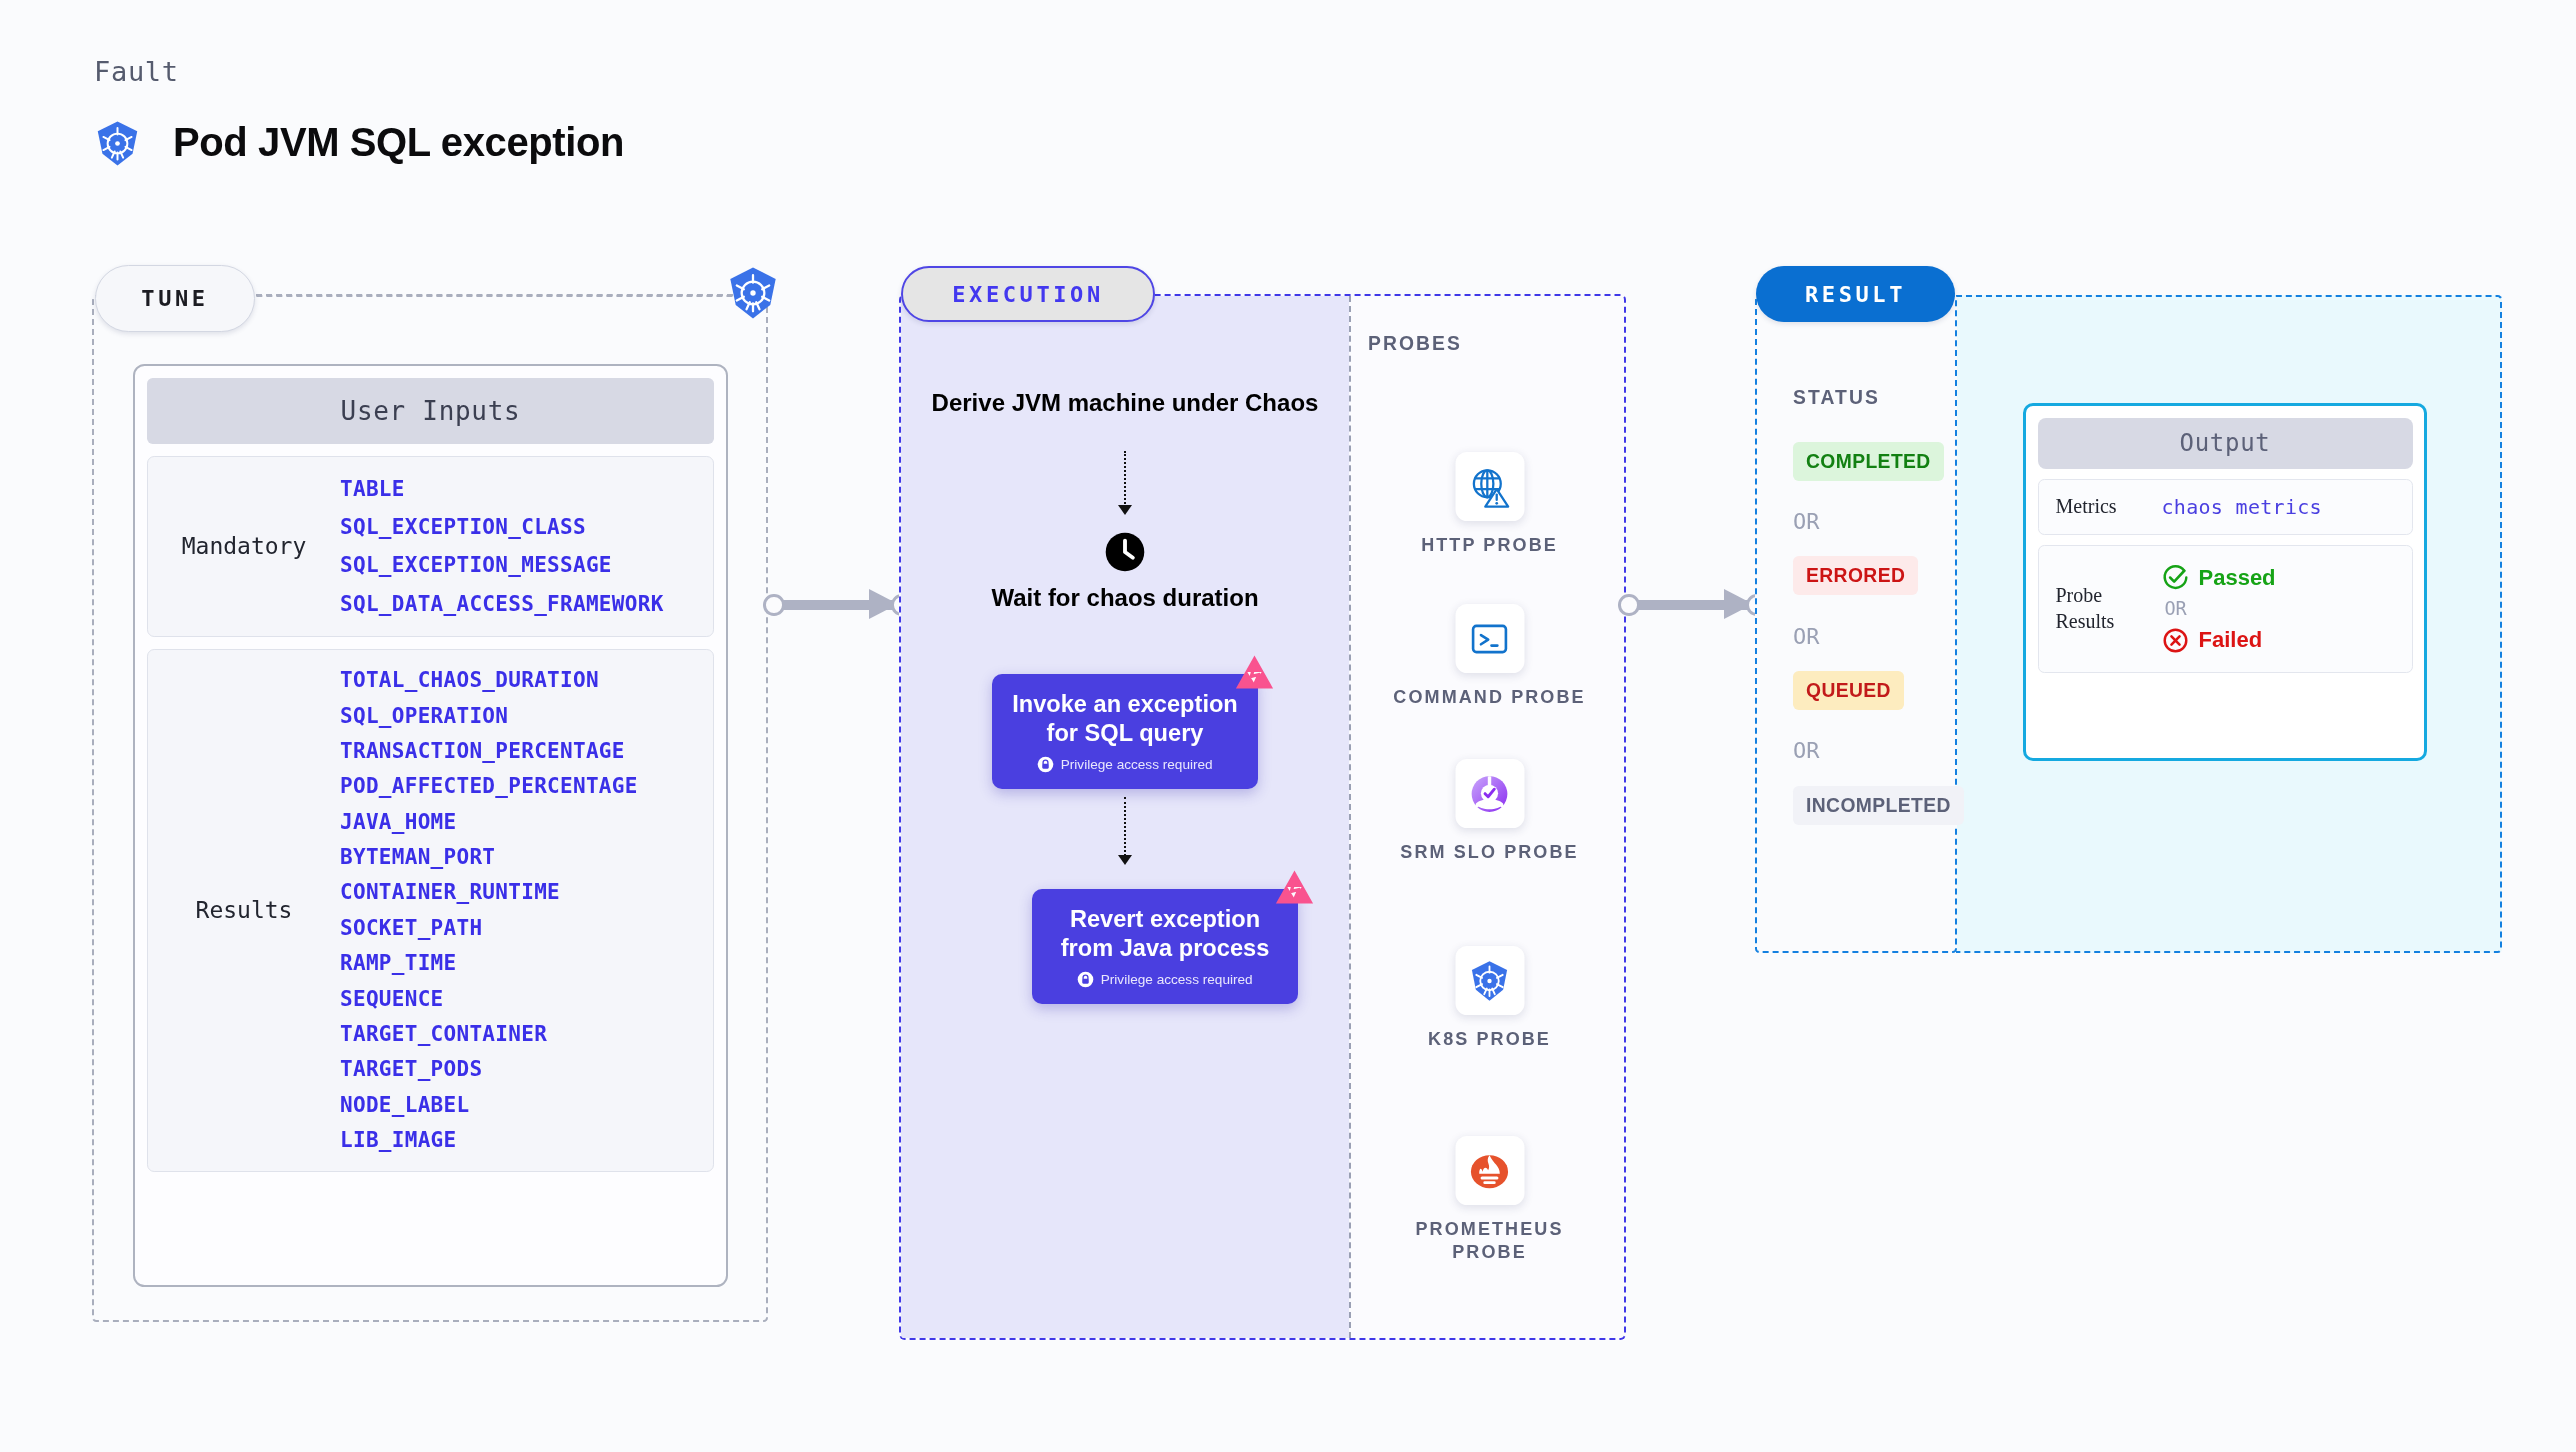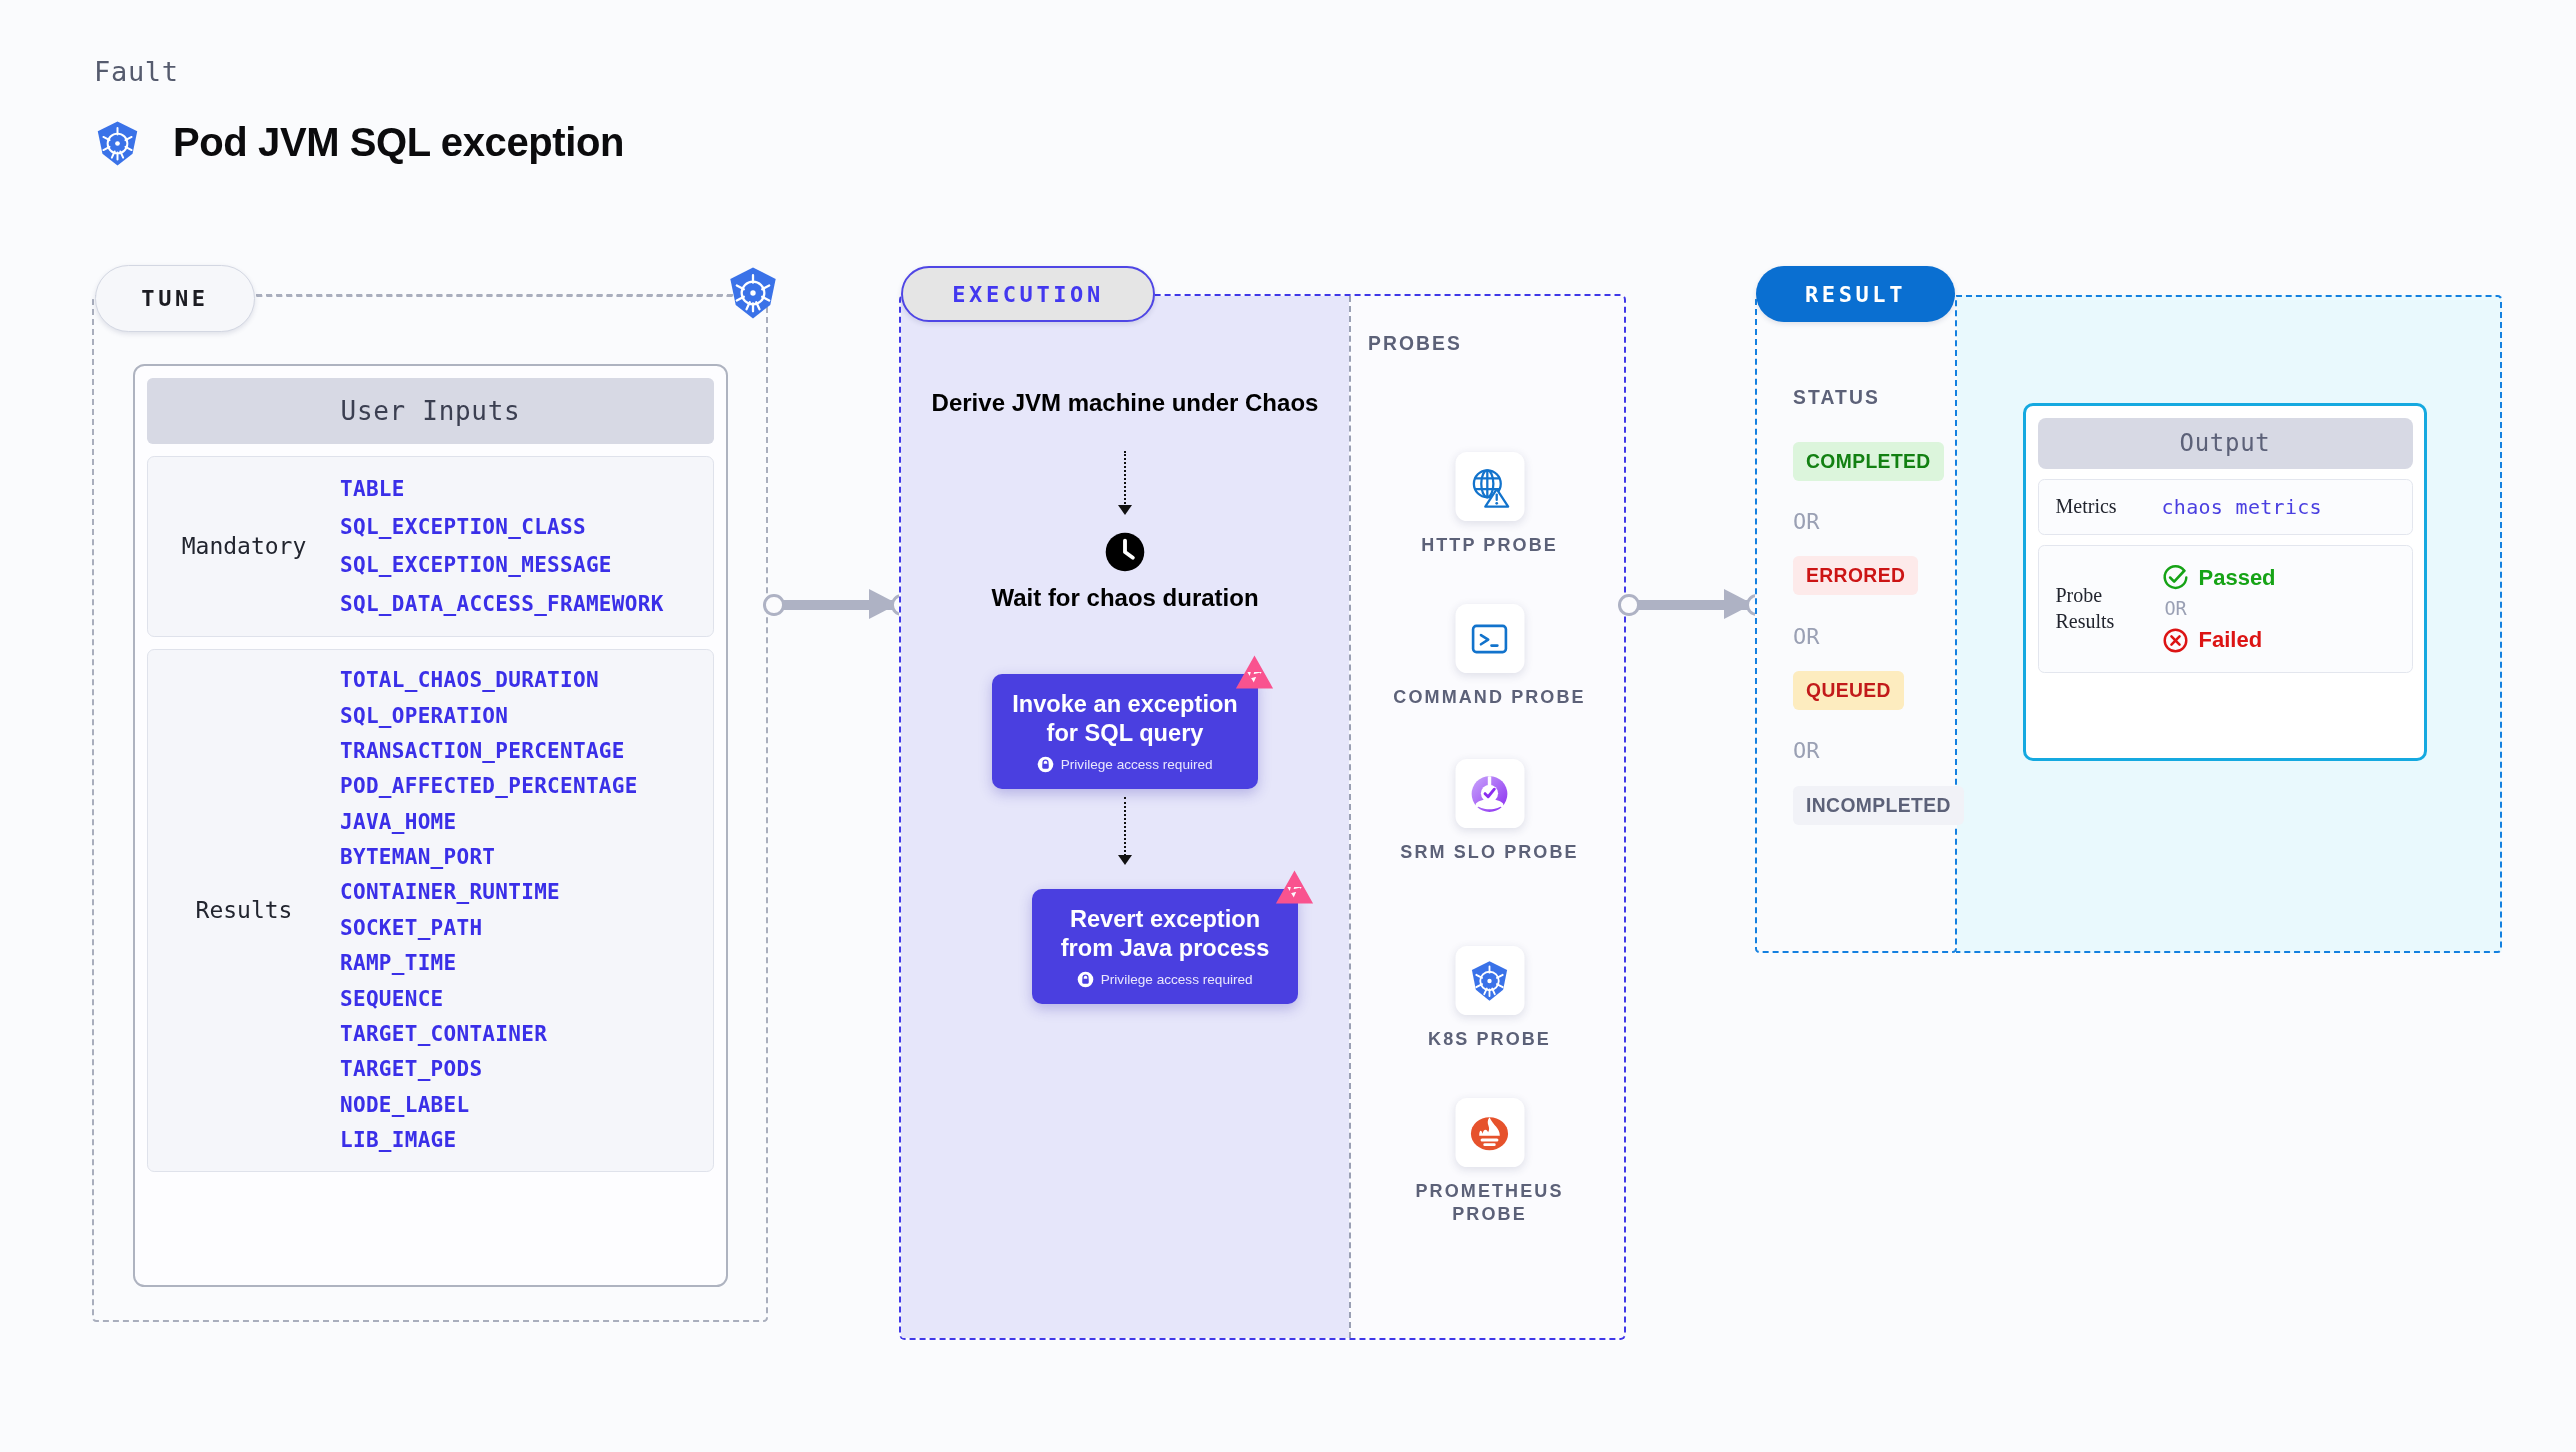--- a/index.html
+++ b/index.html
@@ -412,21 +412,21 @@
               <circle cx="50" cy="50" r="21"></circle>
               <path d="M50 17 V31 M50 69 V84 M20 36 L33 43 M67 57 L80 64 M20 64 L33 57 M67 43 L80 36"></path>
               <path d="M38 80 L44 67 M62 80 L56 67"></path>
             </g>
             <circle cx="50" cy="50" r="5" fill="#fff"></circle>
           </svg>
         </div>
         <div class="probe-name">K8S PROBE</div>
       </div>
 
-      <div class="probe-item" style="top:802px;">
+      <div class="probe-item" style="top:840px;">
         <div class="probe-tile">
           <svg width="44" height="44" viewBox="0 0 64 64">
             <ellipse cx="32" cy="33" rx="27" ry="24" fill="#e6522c"></ellipse>
             <path d="M32 9 C25 19 35 22 30 31 C27 25 23 27 22 33 C20 26 17 28 17 36 H47 C47 24 38 22 32 9Z" fill="#fff"></path>
             <rect x="19" y="40" width="26" height="4.4" rx="2.2" fill="#fff"></rect>
             <rect x="23" y="47" width="18" height="4" rx="2" fill="#fff"></rect>
           </svg>
         </div>
         <div class="probe-name">PROMETHEUS PROBE</div>
       </div>

